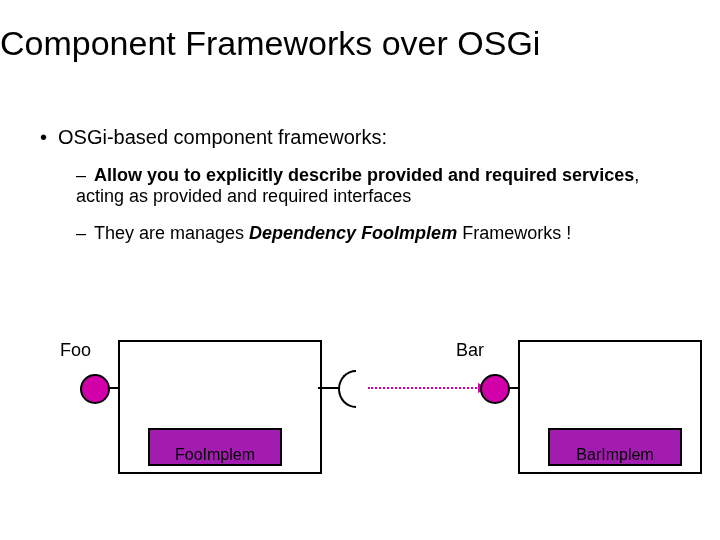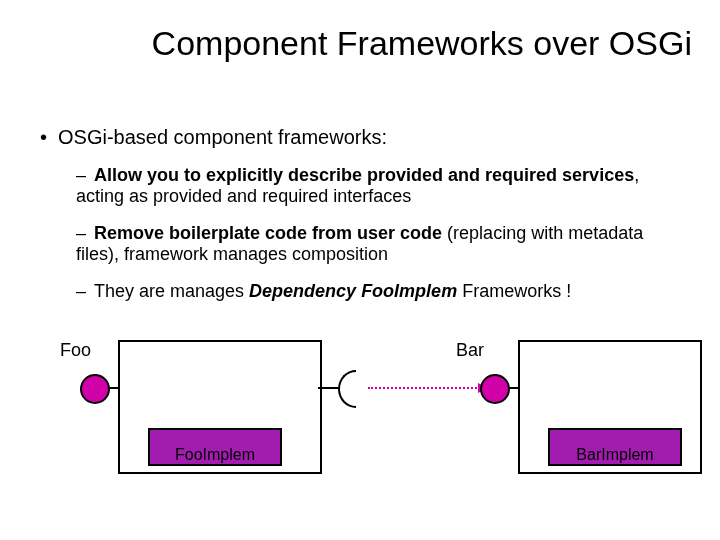--- a/index.html
+++ b/index.html
@@ -1,17 +1,17 @@
 <!DOCTYPE html>
 <html><head>
 <meta charset="utf-8">
 <style>
   html,body{margin:0;padding:0;width:720px;height:540px;background:#fff;font-family:Arial,Helvetica,sans-serif;color:#000}
   .slide{position:relative;width:720px;height:540px}
-  .title{position:absolute;top:24px;left:0;width:692px;text-align:right;font-size:34px}
+  .title{position:absolute;top:24px;left:0;width:692px;text-align:left;font-size:34px}
   .body{position:absolute;top:110px;left:40px;width:640px;font-size:20px}
   .b1{margin:16px 0 14px 0}
   .b2{margin:16px 0 12px 36px;font-size:18px}
   .dash{display:inline-block;width:18px}
   .bullet{display:inline-block;width:18px}
   .dia{position:absolute;left:48px;top:340px;width:640px;height:160px}
   .box{position:absolute;border:2px solid #000;background:#fff}
   .inner{position:absolute;border:2px solid #000;background:#a21caf;font-size:16px;display:flex;align-items:flex-end;justify-content:center}
   .ball{position:absolute;width:26px;height:26px;border:2px solid #000;border-radius:50%;background:#d100a8}
   .stick{position:absolute;height:2px;background:#000}
@@ -27,23 +27,20 @@
 <div class="slide">
 
   <div class="title">Component Frameworks over OSGi</div>
 
   <div class="body">
     <div class="b1">
       <span class="bullet">•</span><span>OSGi-based component frameworks:</span>
     </div>
     <div class="b2">
       <span class="dash">–</span><b><span>Allow you to explicitly describe provided and required services</span></b><span>, acting as provided and required interfaces</span>
-    </div>
-    <div class="b2">
-      <span class="dash">–</span><b><span>Remove boilerplate code from user code</span></b><span> (replacing with metadata files), framework manages composition</span>
     </div>
     <div class="b2">
       <span class="dash">–</span><span>They are manages </span><b><i><span>Dependency FooImplem</span></i></b><span> Frameworks !</span>
     </div>
   </div>
 
   <div class="dia">
 
     <div class="lbl" style="left:12px;top:0">Foo</div>
     <div class="box" style="left:70px;top:0;width:200px;height:130px"></div>

